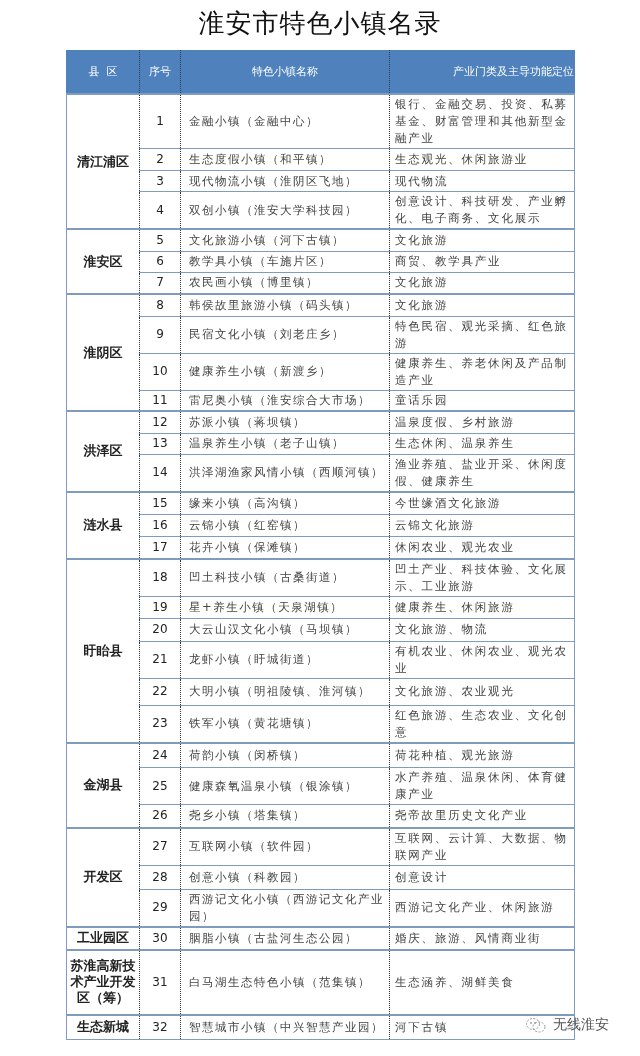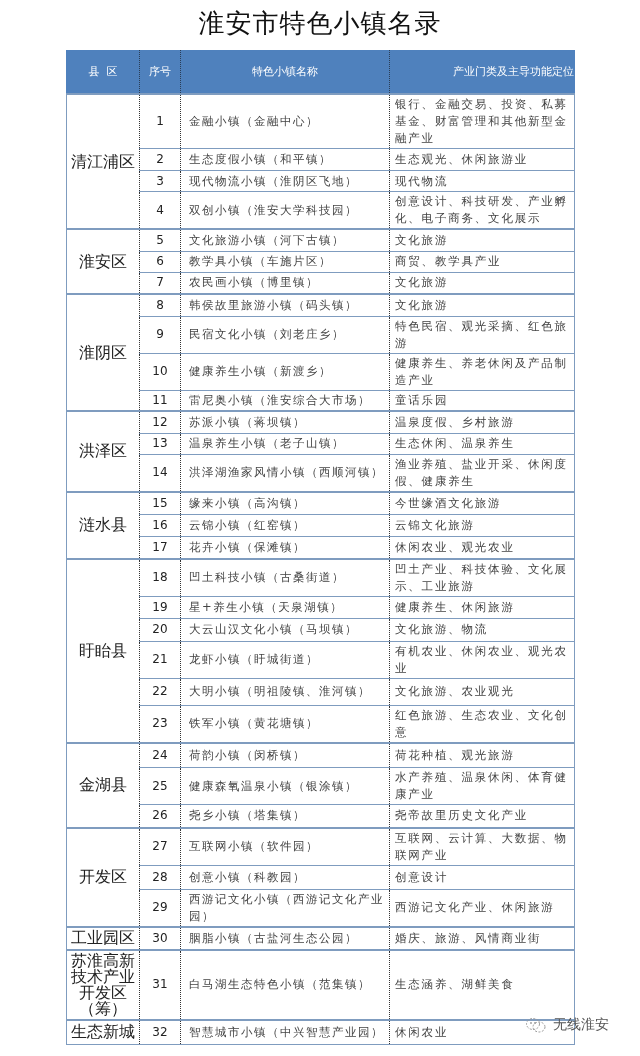--- a/index.html
+++ b/index.html
@@ -14,21 +14,21 @@
   table.towns col.c3 { width:209px; }
   table.towns col.c4 { width:185px; }
   thead th { background:#4f81bd; color:#ffffff; font-weight:normal; font-size:11px;
              height:43px; border-left:1px dotted #2a3d55; border-right:1px dotted #2a3d55;
              padding:0; text-align:center; }
   thead th:first-child { border-left:1px solid #4f81bd; }
   thead th:last-child { border-right:1px solid #4f81bd;text-align:right; }
   tbody td { border-top:1px solid #7f9cbf; border-bottom:1px solid #7f9cbf;
              padding:1px 5px; vertical-align:middle; line-height:17px; }
   tbody td.district { border:1px solid #7f9cbf; border-right:1px dotted #333;
-                      text-align:center; font-weight:normal; font-size:16px; line-height:16px; padding:2px; }
+                      text-align:center; font-weight:bold; font-size:13px; line-height:16px; padding:2px; }
   tbody td.num { text-align:center; border-left:1px dotted #333; border-right:1px dotted #333;
                  font-size:12px; color:#222; }
   tbody td.name { color:#444; letter-spacing:1.5px; padding-left:8px; }
   tbody td.industry { color:#444; letter-spacing:1.8px; border-left:1px dotted #333;
                       border-right:1px solid #7f9cbf; }
   tbody tr.group-start td { border-top:2px solid #7f9cbf; }
   .watermark { position:absolute; top:1016px; left:525px; display:flex; align-items:center;
                color:#555; font-size:14px; }
   .wm-icon { width:22px; height:16px; margin-right:6px; position:relative; }
   .wm-icon svg { display:block; }
@@ -216,21 +216,21 @@
       <tr class="group-start" style="height: 65px; padding-left: 34px;">
         <td class="district" rowspan="1">苏淮高新技术产业开发区（筹）</td>
         <td class="num">31</td>
         <td class="name">白马湖生态特色小镇（范集镇）</td>
         <td class="industry">生态涵养、湖鲜美食</td>
       </tr>
       <tr class="group-start" style="height: 25px;">
         <td class="district" rowspan="1">生态新城</td>
         <td class="num">32</td>
         <td class="name">智慧城市小镇（中兴智慧产业园）</td>
-        <td class="industry">休闲农业</td>
+        <td class="industry">河下古镇</td>
       </tr>
     </tbody>
 </table>
 
 <div class="watermark">
   <span class="wm-icon">
     <svg width="22" height="16" viewBox="0 0 22 16">
       <ellipse cx="8" cy="7" rx="6.5" ry="5.5" fill="none" stroke="#999" stroke-width="1" stroke-dasharray="2 1.5"></ellipse>
       <ellipse cx="14" cy="10" rx="6" ry="5" fill="none" stroke="#999" stroke-width="1" stroke-dasharray="2 1.5"></ellipse>
       <circle cx="6" cy="6" r="0.9" fill="#999"></circle>

